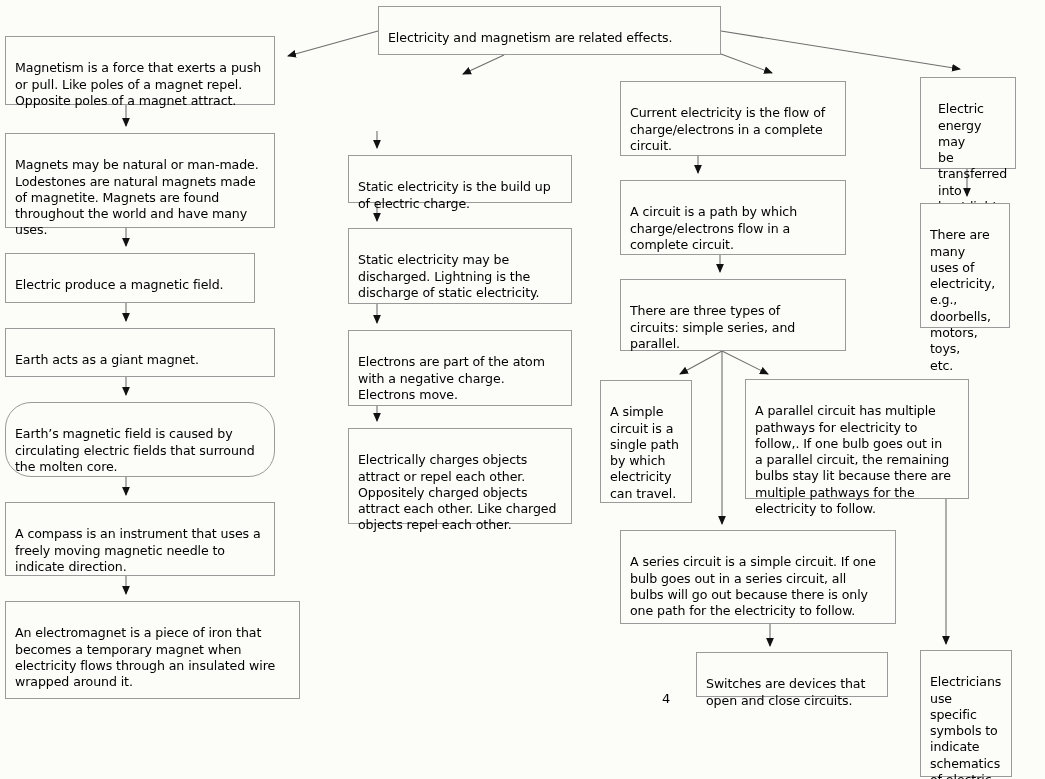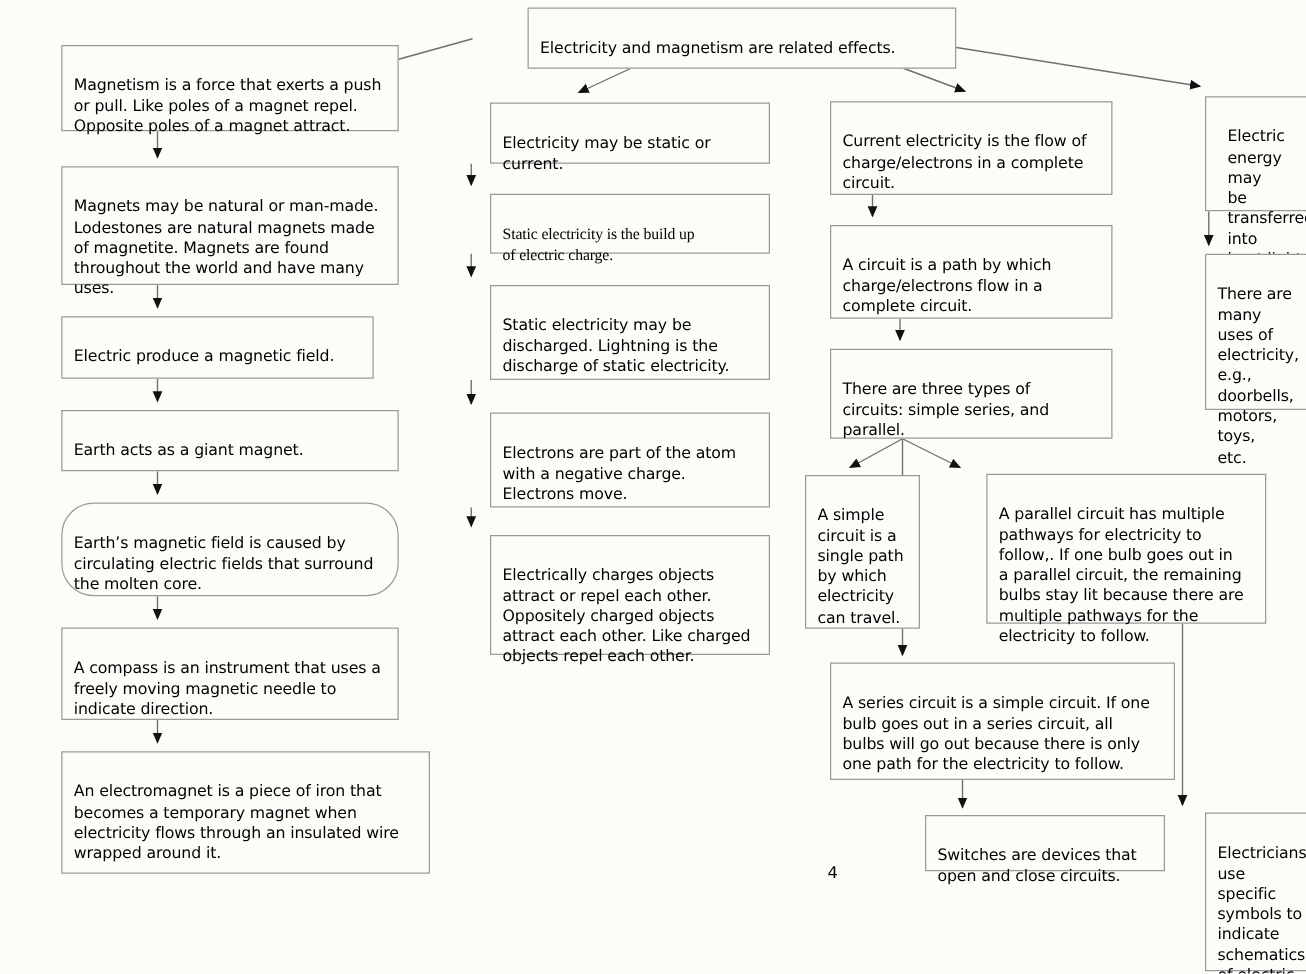--- a/index.html
+++ b/index.html
@@ -28,21 +28,20 @@
     position: absolute;
     box-sizing: border-box;
     border: 1px solid #9a9a9a;
     background: #fcfdf9;
     color: #000000;
     font-size: 12.6px;
     line-height: 16.3px;
     padding: 7px 9px 6px 9px;
     white-space: pre-line;
     letter-spacing: -0.1px;
-    margin-left: 44px;
   }
   .page-number {
     position: absolute;
     font-size: 13px;
     color: #000;
     font-family: "DejaVu Sans", "Liberation Sans", sans-serif;
   }
 </style>
 </head>
 <body>
@@ -125,25 +124,21 @@
 freely moving magnetic needle to
 indicate direction.</span>
   </div>
   <div class="node" style="left:5px; top:601px; width:295px; height:98px;">
     <span>An electromagnet is a piece of iron that
 becomes a temporary magnet when
 electricity flows through an insulated wire
 wrapped around it.</span>
   </div>
 
-  <div class="node" style="left:348px; top:82px; width:224px; height:49px;">
-    <span>Electricity may be static or
-current.</span>
-  </div>
-  <div class="node" style="left:348px; top:155px; width:224px; height:48px;font-family:Liberation Serif, serif;">
+  <div class="node" style="left:348px; top:155px; width:224px; height:48px;">
     <span>Static electricity is the build up
 of electric charge.</span>
   </div>
   <div class="node" style="left:348px; top:228px; width:224px; height:76px;">
     <span>Static electricity may be
 discharged. Lightning is the
 discharge of static electricity.</span>
   </div>
   <div class="node" style="left:348px; top:428px; width:224px; height:96px;">
     <span>Electrically charges objects

